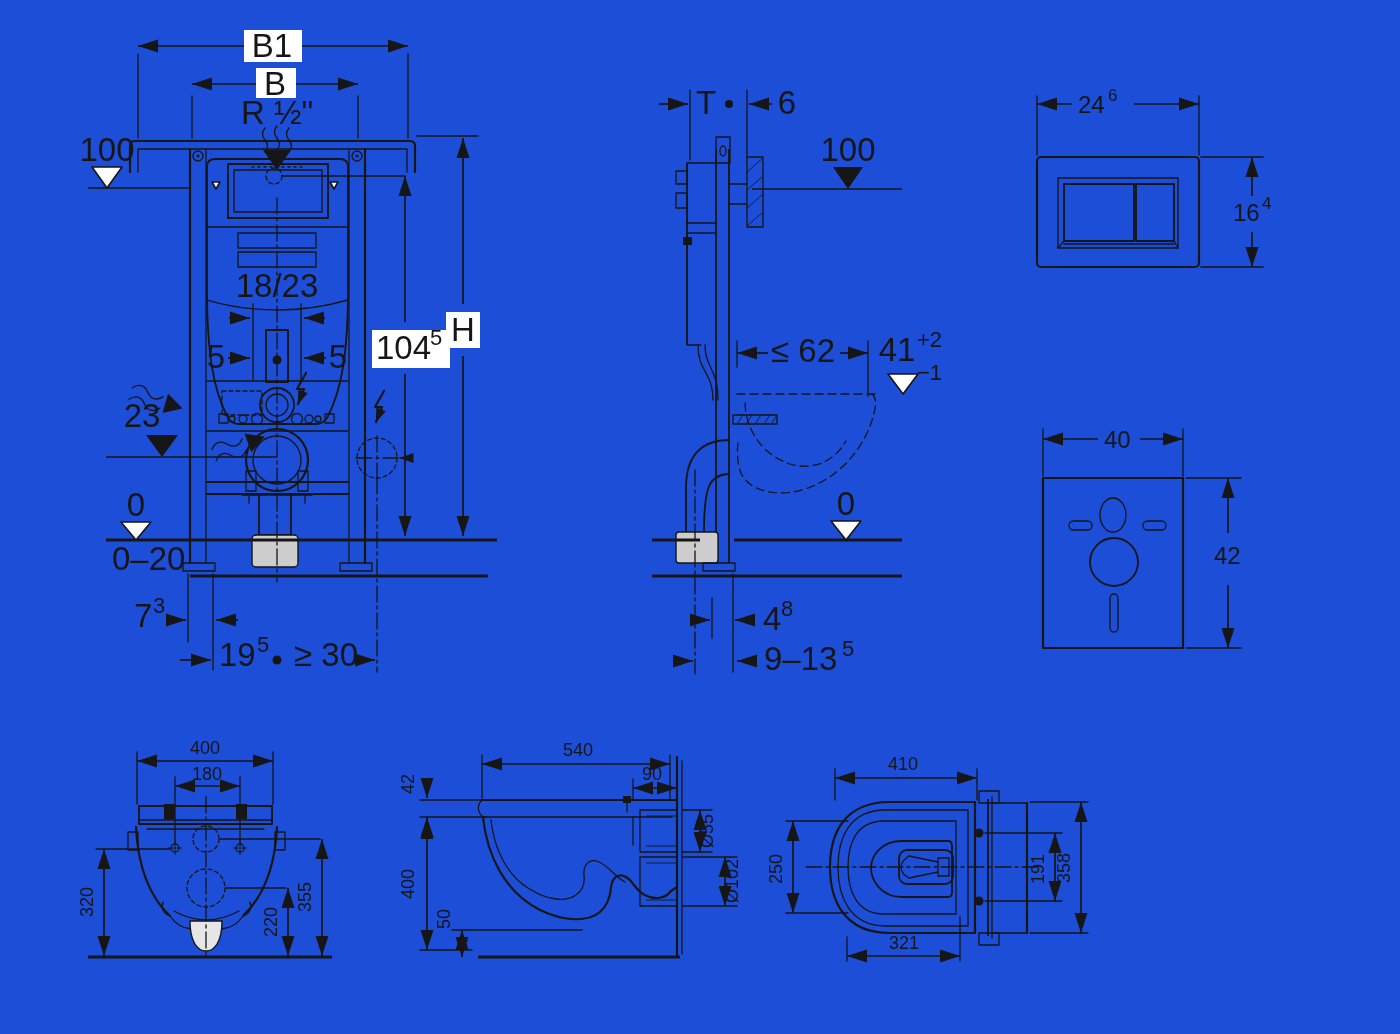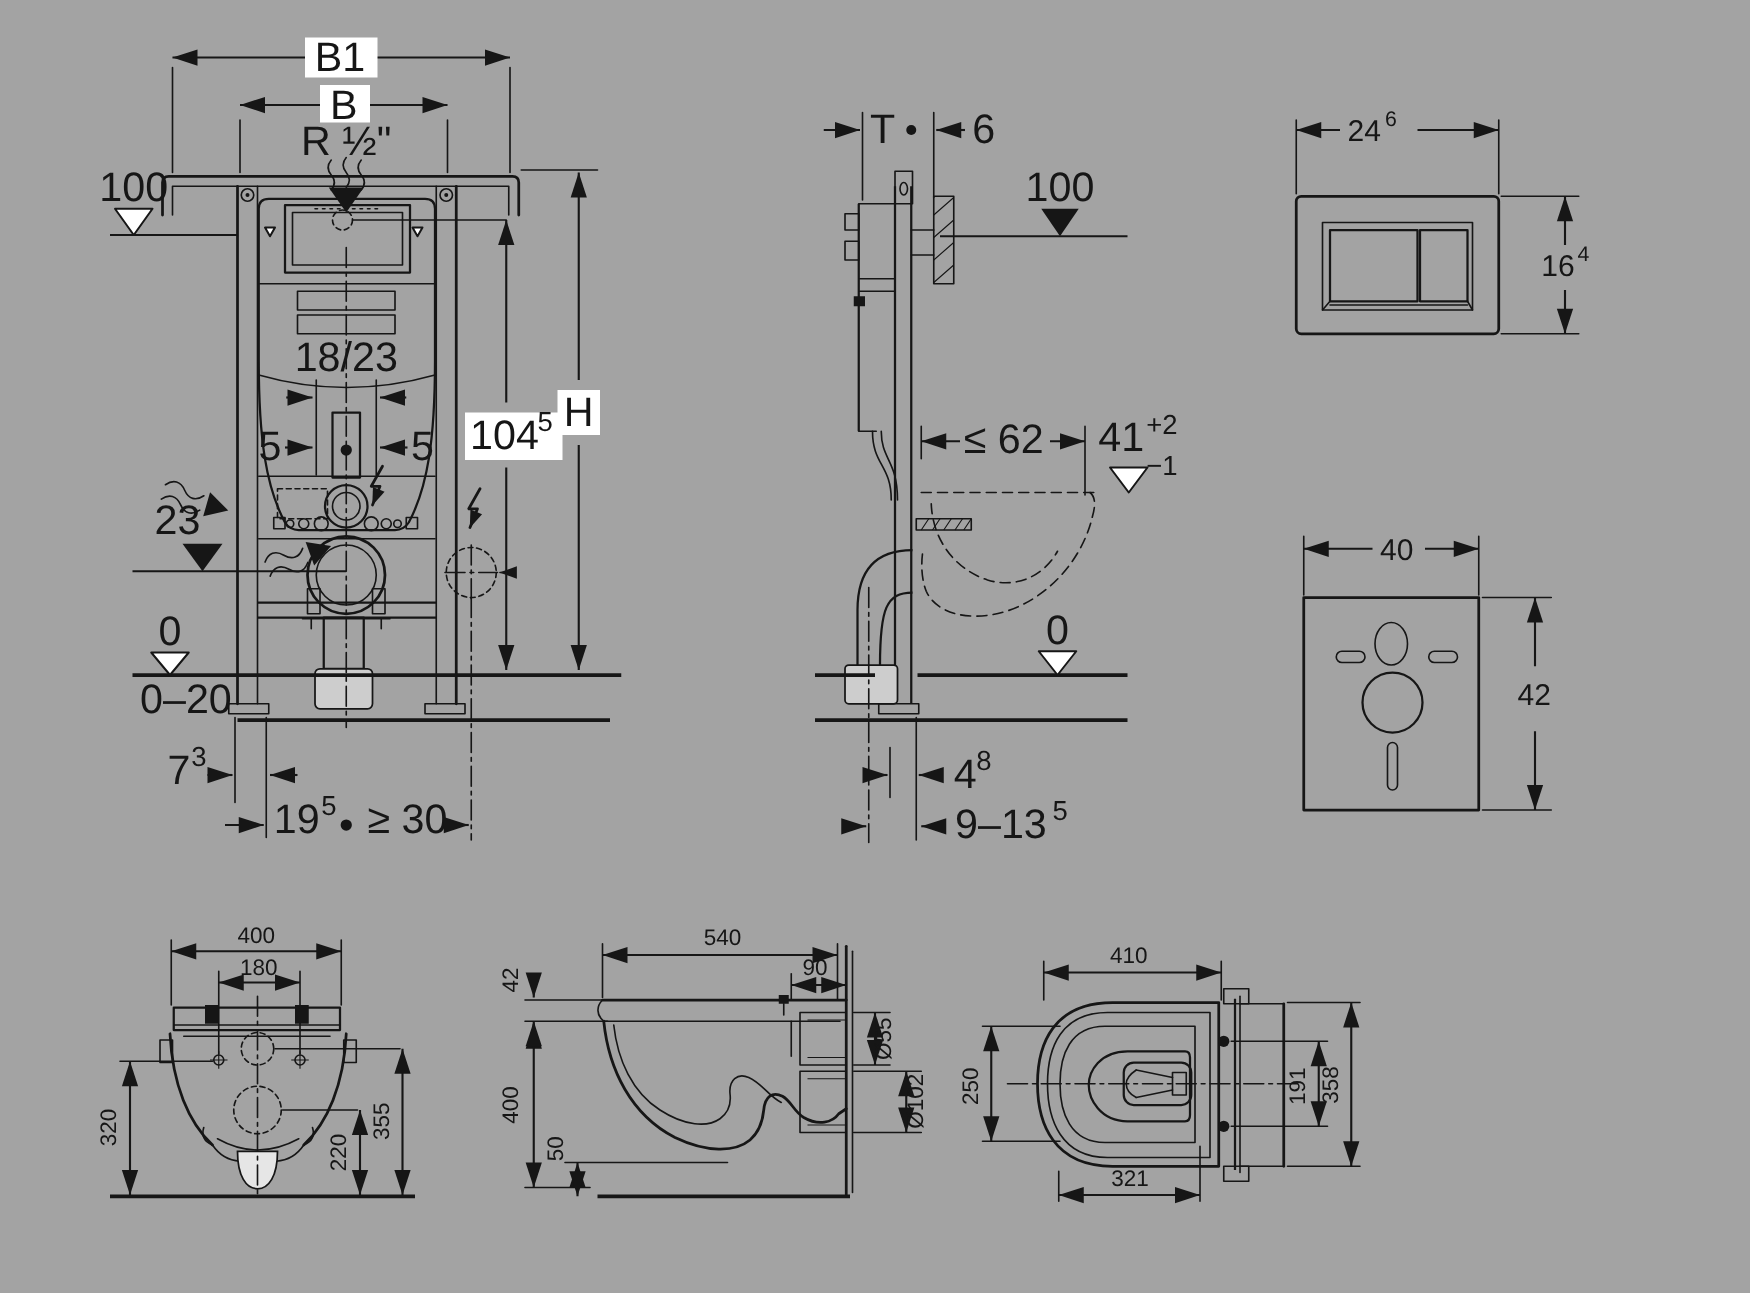--- a/index.html
+++ b/index.html
@@ -1,16 +1,16 @@
 <!DOCTYPE html>
 <html><head>
 <meta charset="utf-8">
 <style>
   html,body{margin:0;padding:0;background:#ffffff;}
-  #stage{position:relative;width:1400px;height:1034px;background:#a3a3a3;overflow:hidden;}
+  #stage{position:relative;width:1400px;height:1034px;background:#1d4ed8;overflow:hidden;}
   svg text{font-family:"Liberation Sans","DejaVu Sans",sans-serif;fill:#161616;}
   .tL{font-size:33px}
   .tLs{font-size:22px}
   .tM{font-size:24px}
   .tMs{font-size:17px}
   .tS{font-size:18px}
   .mid{text-anchor:middle}
   .s1{stroke:#161616;stroke-width:1.3;fill:none;stroke-linecap:round;stroke-linejoin:round}
   .s1a{stroke:#161616;stroke-width:0.9;fill:none}
   .s15{stroke:#161616;stroke-width:1.8;fill:none;stroke-linejoin:round}

